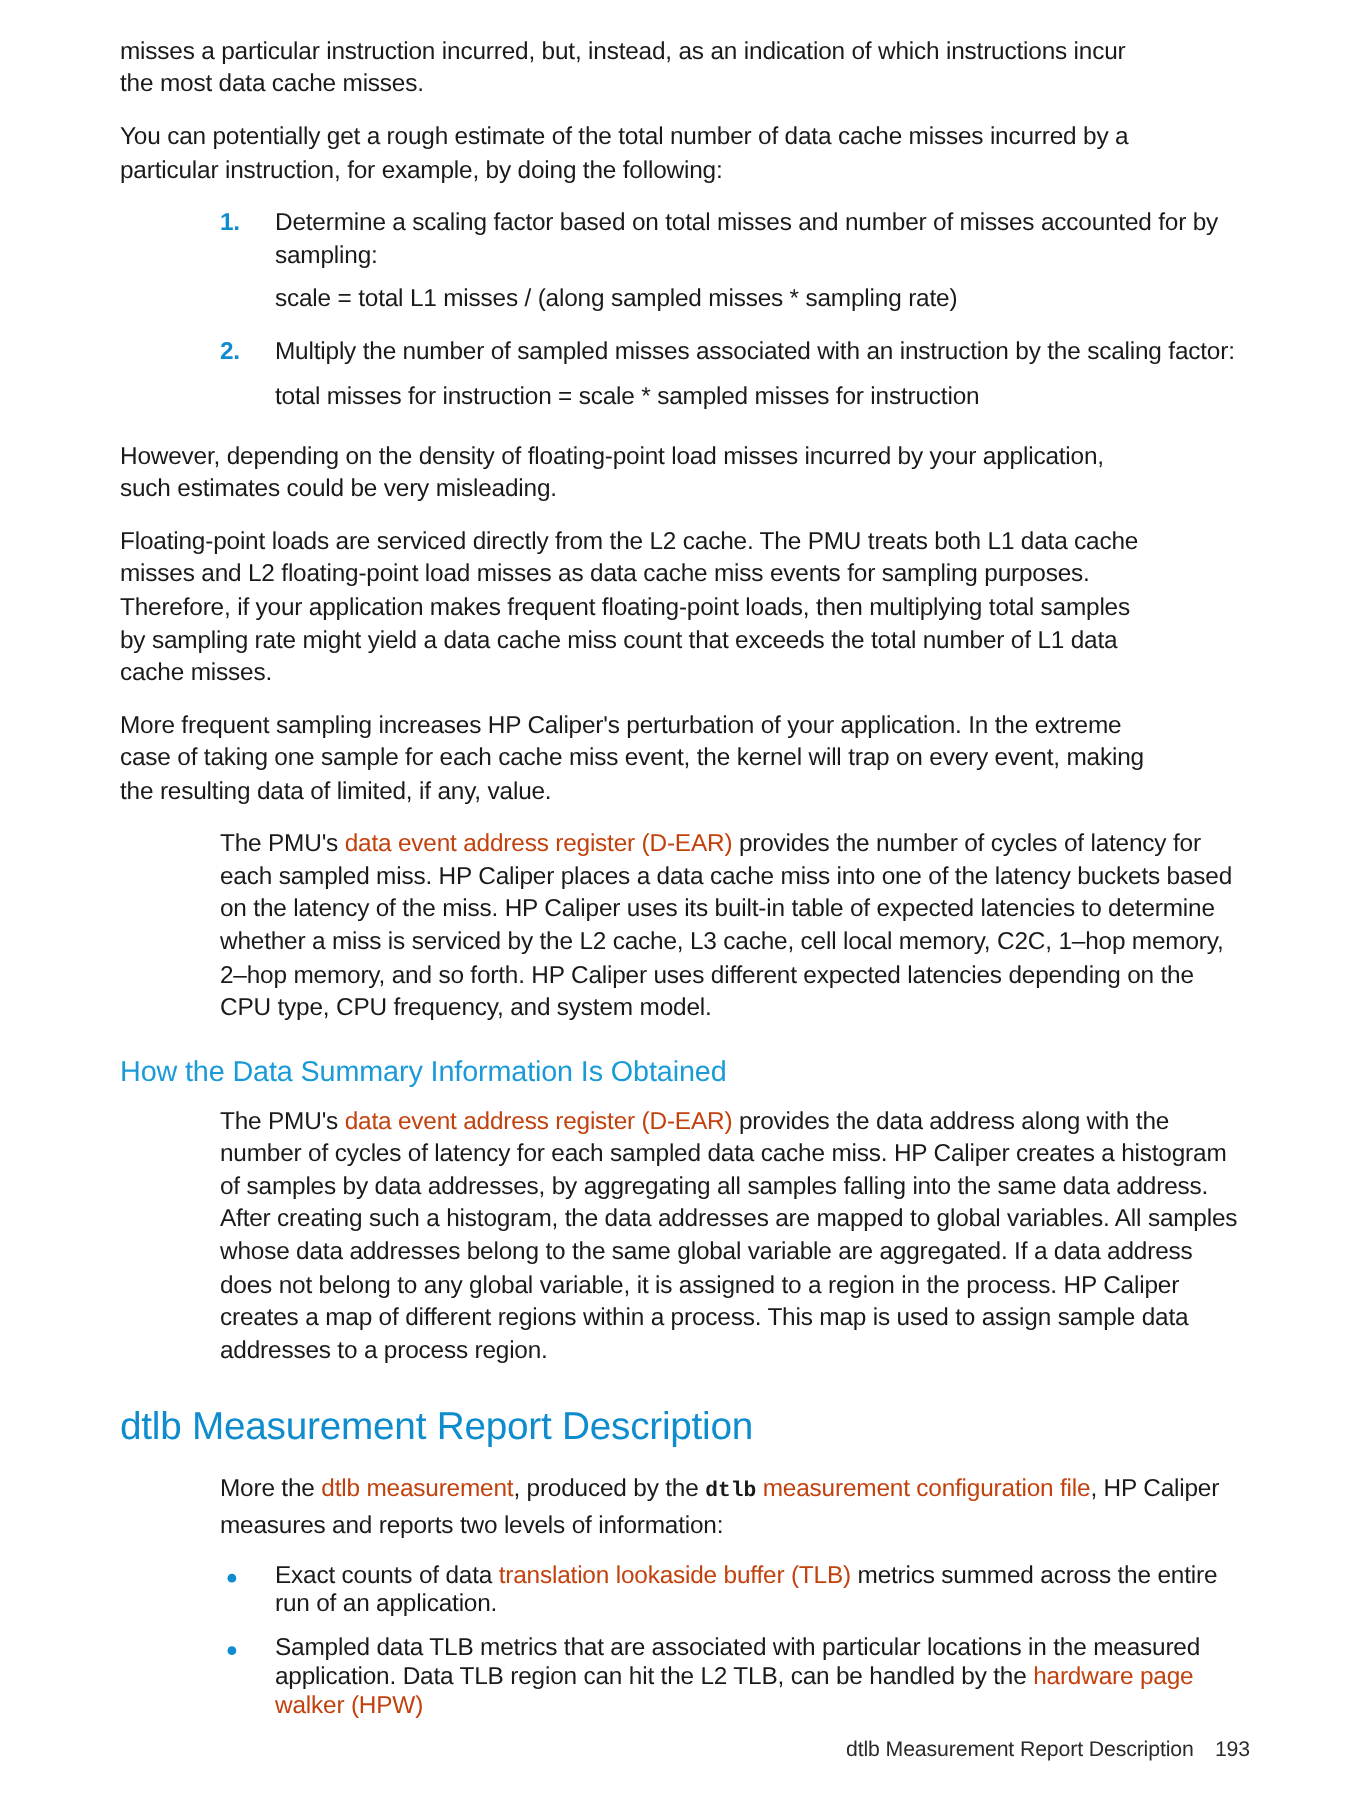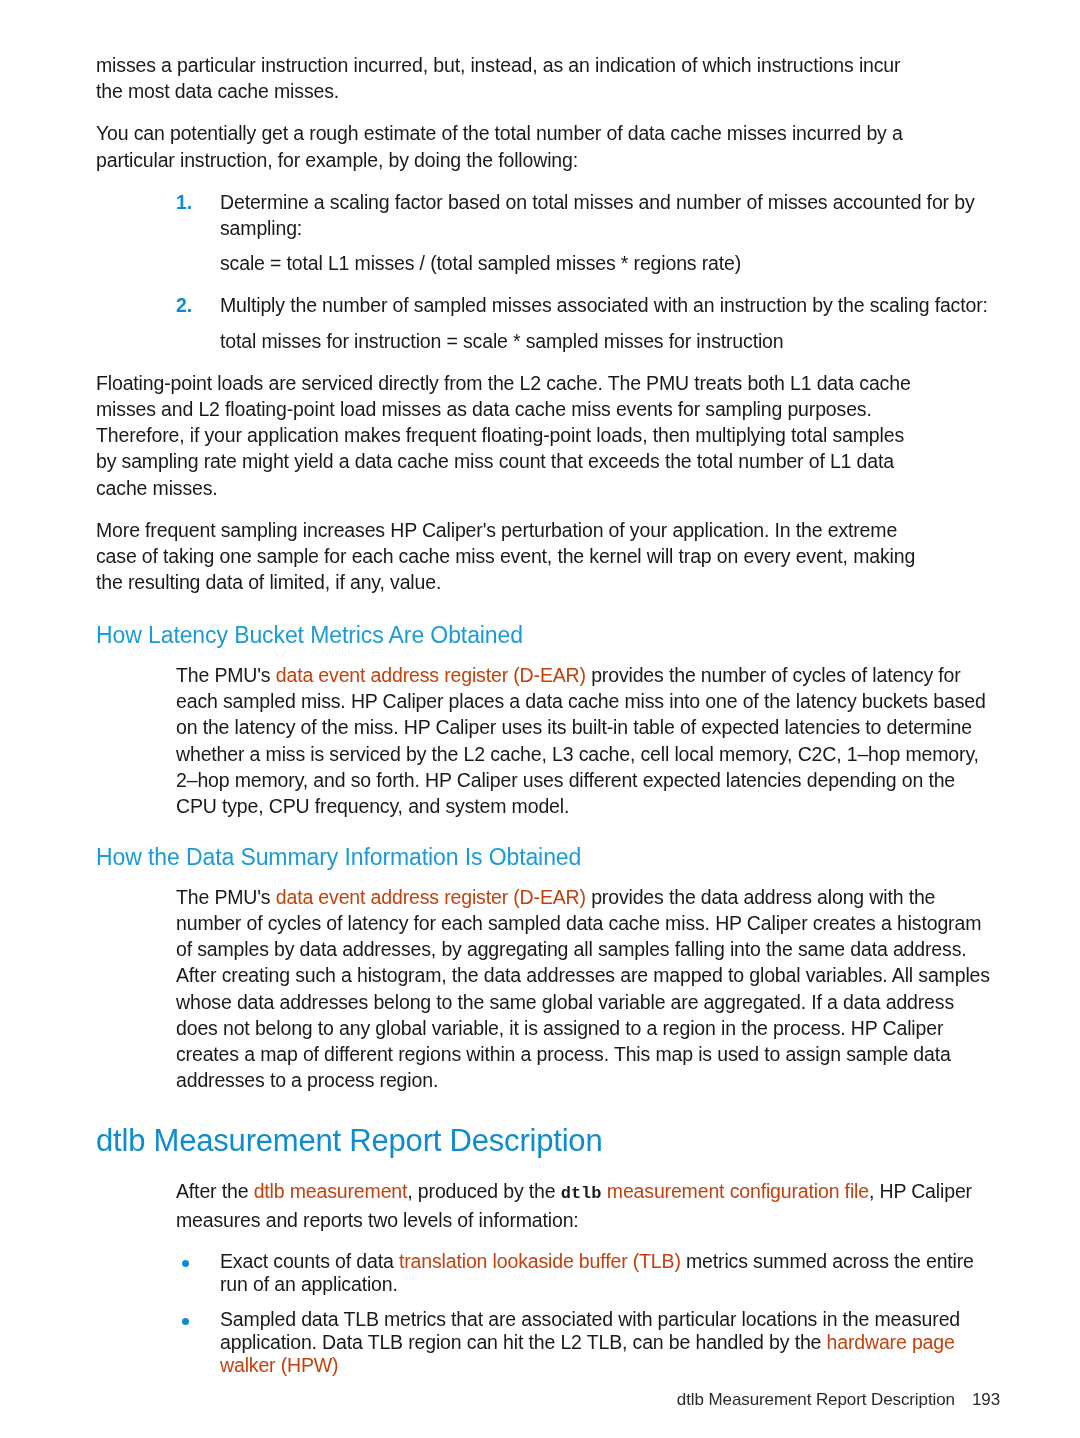--- a/index.html
+++ b/index.html
@@ -13,21 +13,21 @@
     font-family: "Liberation Sans", sans-serif;
     color: #1a1a1a;
     position: relative;
     overflow: hidden;
   }
   .page {
     position: relative;
     width: 1080px;
     height: 1438px;
     box-sizing: border-box;
-    padding: 52px 80px 0 96px;
+    padding: 28px 80px 0 96px;
   }
   
   .para {
     font-size: 19.5px;
     line-height: 26.2px;
     color: #1a1a1a;
     margin: 0 0 16px 0;
     max-width: 824px;
     letter-spacing: -0.15px;
   }
@@ -143,45 +143,45 @@
 <div class="page">
 
   <p class="para">misses a particular instruction incurred, but, instead, as an indication of which instructions incur the most data cache misses.</p>
 
   <p class="para">You can potentially get a rough estimate of the total number of data cache misses incurred by a particular instruction, for example, by doing the following:</p>
 
   <ol class="olist">
     <li>
       <span class="marker">1.</span>
       <span>Determine a scaling factor based on total misses and number of misses accounted for by sampling:</span>
-      <div class="sub-line">scale = total L1 misses / (total sampled misses * regions rate)</div>
+      <div class="sub-line">scale = total L1 misses / (along sampled misses * sampling rate)</div>
     </li>
     <li style="margin-top:16px;">
       <span class="marker">2.</span>
       <span>Multiply the number of sampled misses associated with an instruction by the scaling factor:</span>
       <div class="sub-line">total misses for instruction = scale * sampled misses for instruction</div>
     </li>
   </ol>
 
+  <p class="para" style="margin-top:22px;">However, depending on the density of floating-point load misses incurred by your application, such estimates could be very misleading.</p>
 
   <p class="para">Floating-point loads are serviced directly from the L2 cache. The PMU treats both L1 data cache misses and L2 floating-point load misses as data cache miss events for sampling purposes. Therefore, if your application makes frequent floating-point loads, then multiplying total samples by sampling rate might yield a data cache miss count that exceeds the total number of L1 data cache misses.</p>
 
   <p class="para">More frequent sampling increases HP Caliper's perturbation of your application. In the extreme case of taking one sample for each cache miss event, the kernel will trap on every event, making the resulting data of limited, if any, value.</p>
 
-  <h2 class="section-title">How Latency Bucket Metrics Are Obtained</h2>
 
   <p class="para indent"><span>The PMU's </span><span class="lnk">data event address register (D-EAR)</span><span> provides the number of cycles of latency for each sampled miss. HP Caliper places a data cache miss into one of the latency buckets based on the latency of the miss. HP Caliper uses its built-in table of expected latencies to determine whether a miss is serviced by the L2 cache, L3 cache, cell local memory, C2C, 1–hop memory, 2–hop memory, and so forth. HP Caliper uses different expected latencies depending on the CPU type, CPU frequency, and system model.</span></p>
 
   <h2 class="section-title after-para">How the Data Summary Information Is Obtained</h2>
 
   <p class="para indent"><span>The PMU's </span><span class="lnk">data event address register (D-EAR)</span><span> provides the data address along with the number of cycles of latency for each sampled data cache miss. HP Caliper creates a histogram of samples by data addresses, by aggregating all samples falling into the same data address. After creating such a histogram, the data addresses are mapped to global variables. All samples whose data addresses belong to the same global variable are aggregated. If a data address does not belong to any global variable, it is assigned to a region in the process. HP Caliper creates a map of different regions within a process. This map is used to assign sample data addresses to a process region.</span></p>
 
   <h1 class="chapter-title">dtlb Measurement Report Description</h1>
 
-  <p class="para indent"><span>After the </span><span class="lnk">dtlb measurement</span><span>, produced by the </span><span class="mono">dtlb</span><span class="lnk"> measurement configuration file</span><span>, HP Caliper measures and reports two levels of information:</span></p>
+  <p class="para indent"><span>More the </span><span class="lnk">dtlb measurement</span><span>, produced by the </span><span class="mono">dtlb</span><span class="lnk"> measurement configuration file</span><span>, HP Caliper measures and reports two levels of information:</span></p>
 
   <ul class="blist">
     <li>
       <span class="bullet"></span>
       <span>Exact counts of data </span><span class="lnk">translation lookaside buffer (TLB)</span><span> metrics summed across the entire run of an application.</span>
     </li>
     <li>
       <span class="bullet"></span>
       <span>Sampled data TLB metrics that are associated with particular locations in the measured application. Data TLB region can hit the L2 TLB, can be handled by the </span><span class="lnk">hardware page walker (HPW)</span>
     </li>

